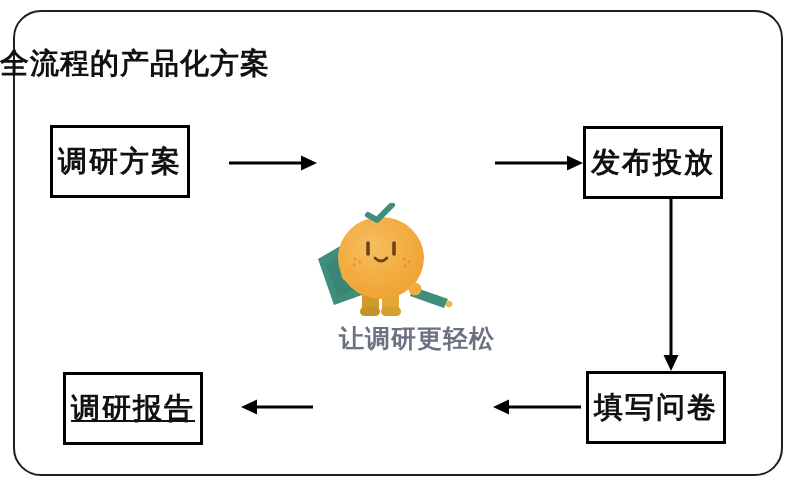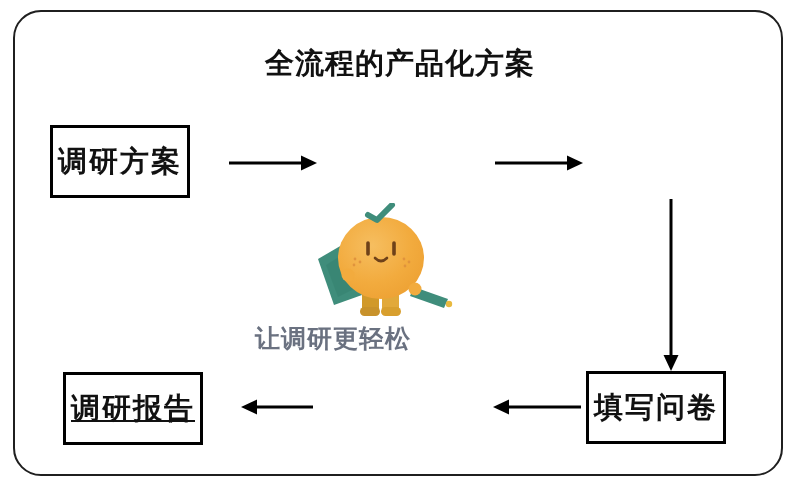--- a/index.html
+++ b/index.html
@@ -23,21 +23,20 @@
     height: 466px;
     border: 2px solid #1f1f1f;
     border-radius: 28px;
     box-sizing: border-box;
   }
   .diagram-title {
     position: absolute;
     left: 0;
     top: 44px;
     width: 800px;
-    text-align: center;
     font-size: 29px;
     font-weight: 600;
     color: #111111;
     letter-spacing: 1px;
   }
   .flow-node {
     position: absolute;
     width: 140px;
     height: 73px;
     border: 3px solid #000000;
@@ -70,38 +69,41 @@
     left: 308px;
     top: 203px;
     width: 164px;
     height: 124px;
   }
   .mascot-caption {
     position: absolute;
     left: 255px;
     top: 322px;
     width: 240px;
-    text-align: left;
+    text-align: right;
     font-size: 25px;
     font-weight: 700;
     color: #6a7180;
     letter-spacing: 1px;
   }
 </style>
 </head>
 <body>
 
 <div class="stage">
 
   <div class="outer-frame"></div>
 
   <div class="diagram-title">全流程的产品化方案</div>
 
   <div class="flow-node node-1">
     <span>调研方案</span>
+  </div>
+  <div class="flow-node node-3">
+    <span>发布投放</span>
   </div>
   <div class="flow-node node-4">
     <span>填写问卷</span>
   </div>
   <div class="flow-node node-6">
     <span>调研报告</span>
   </div>
 
   <svg class="arrow-layer" viewBox="0 0 800 490" xmlns="http://www.w3.org/2000/svg">
     <g stroke="#000000" stroke-width="3" fill="#000000">

